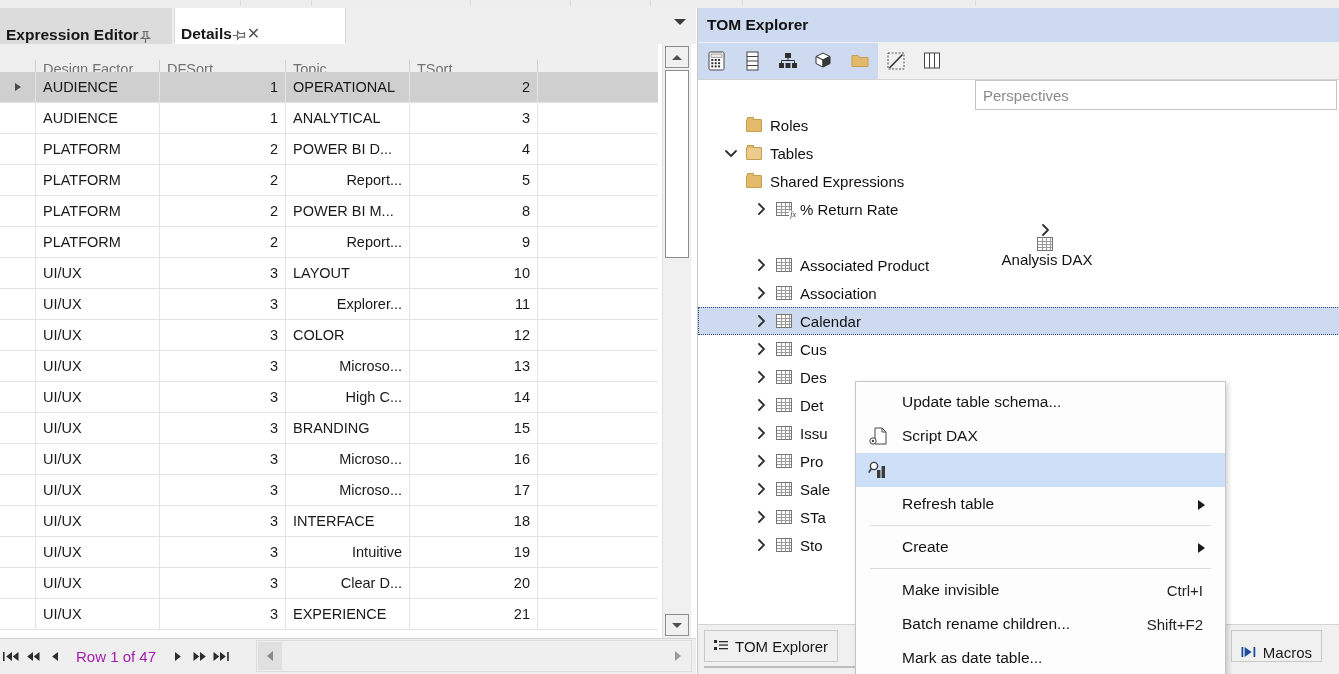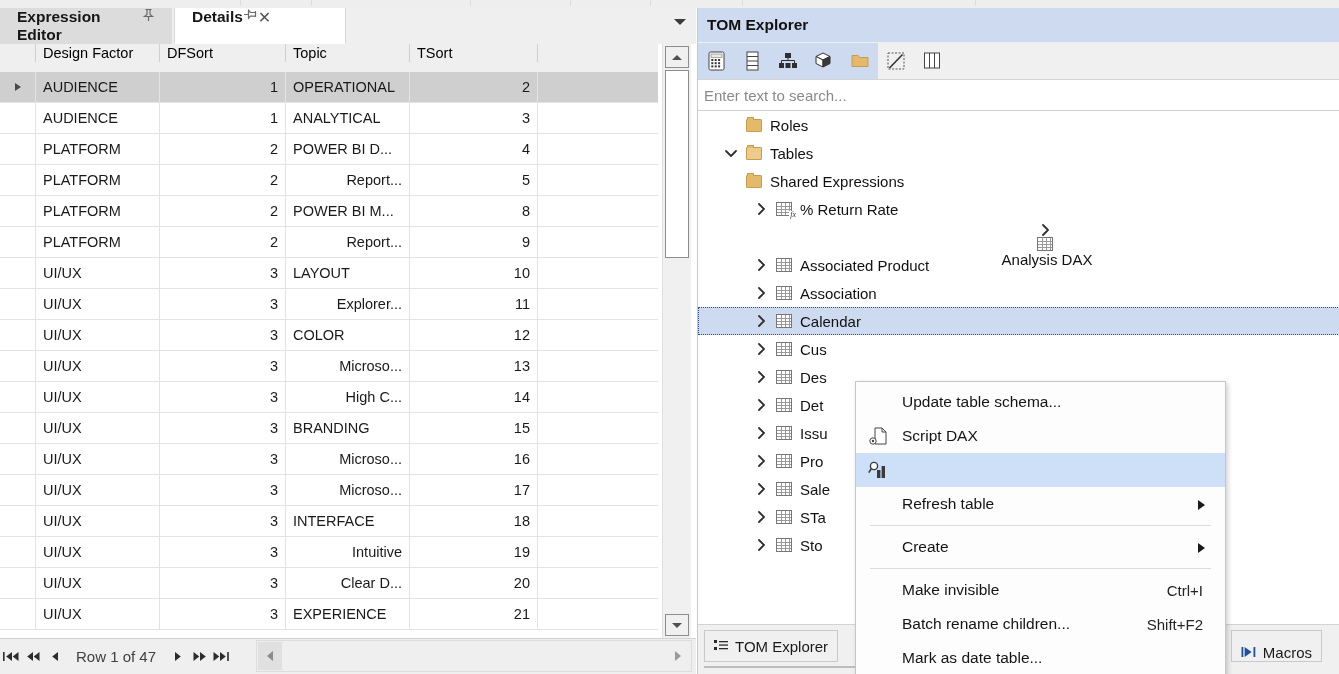--- a/index.html
+++ b/index.html
@@ -13,37 +13,37 @@
 
   
   .top-strip{position:absolute;left:0;top:0;width:1339px;height:8px;background:#eeeeee;}
   .top-strip .sep{position:absolute;top:0;width:1px;height:6px;background:#dcdcdc;}
 
   
   .left-pane{position:absolute;left:0;top:8px;width:696px;height:666px;background:#ffffff;}
 
   .tabstrip{position:absolute;left:0;top:0;width:696px;height:36px;background:#efefef;
             border-bottom:1px solid #d7d7d7;}
-  .tab{position:absolute;top:0;height:36px;display:flex;align-items:flex-start;
-       box-sizing:border-box;padding:0 17px;font-weight:bold;font-size:15.5px;}
+  .tab{position:absolute;top:0;height:36px;display:flex;align-items:flex-end;
+       box-sizing:border-box;padding:0 6px;font-weight:bold;font-size:15.5px;}
   .tab.inactive{left:0;width:172px;background:#dcdcdc;color:#161616;}
   .tab.active{left:174px;width:172px;background:#ffffff;color:#161616;
               border-left:1px solid #d7d7d7;border-right:1px solid #d7d7d7;
               border-bottom:1px solid #ffffff;}
   .tab .ticon{font-weight:normal;color:#6a6a6a;display:inline-flex;align-items:center;}
   .tabcaret{position:absolute;right:10px;top:11px;width:0;height:0;
             border-left:6px solid transparent;border-right:6px solid transparent;
             border-top:6px solid #3c3c3c;}
 
   
   .grid{position:absolute;left:0;top:36px;width:696px;height:594px;background:#fff;}
   .grid-head{position:absolute;left:0;top:0;height:34px;width:658px;
              background:#efefef;border-bottom:1px solid #cfcfcf;box-sizing:border-box;}
-  .hcell{position:absolute;top:0;height:18px;display:flex;align-items:center;
-         color:#000000;font-size:14.5px;box-sizing:border-box;
+  .hcell{position:absolute;top:16px;height:18px;display:flex;align-items:center;
+         color:#737373;font-size:14.5px;box-sizing:border-box;
          border-right:1px solid #cfcfcf;padding:0 7px;}
   .rowsbox{position:absolute;left:0;top:28px;width:658px;height:560px;overflow:hidden;}
   .grow{position:relative;height:31px;box-sizing:border-box;border-bottom:1px solid #e3e3e3;}
   .grow.sel{background:#cfcfcf;}
   .gcell{position:absolute;top:0;height:30px;display:flex;align-items:center;
          box-sizing:border-box;border-right:1px solid #e3e3e3;padding:0 7px;font-size:14.5px;}
   .c-ind{left:0;width:36px;border-right:1px solid #e3e3e3;justify-content:center;}
   .c-df {left:36px;width:124px;}
   .c-dfs{left:160px;width:126px;justify-content:flex-end;}
   .c-top{left:286px;width:124px;}
@@ -66,21 +66,21 @@
   .tri-dn{width:0;height:0;border-left:5px solid transparent;border-right:5px solid transparent;
           border-top:5px solid #505050;}
   .sbthumb{position:absolute;left:2px;top:26px;width:24px;height:188px;background:#ffffff;
            border:1px solid #8d8d8d;box-sizing:border-box;}
 
   
   .statusbar{position:absolute;left:0;top:630px;width:696px;height:36px;background:#efefef;
              border-top:1px solid #d2d2d2;box-sizing:border-box;display:flex;align-items:center;}
   .navbtn{display:flex;align-items:center;justify-content:center;width:22px;height:24px;
           color:#2d2d2d;font-size:12px;}
-  .rowlabel{font-size:15px;color:#404040;padding:0 10px;white-space:nowrap;}
+  .rowlabel{font-size:15px;color:#a21caf;padding:0 10px;white-space:nowrap;}
   .hsb{position:absolute;left:256px;top:632px;width:436px;height:32px;background:#efefef;
        border:1px solid #dcdcdc;box-sizing:border-box;}
   .hsbbtn{position:absolute;top:1px;width:24px;height:28px;display:flex;align-items:center;justify-content:center;}
   .hsbleft{left:1px;background:#e0e0e0;}
   .hsbright{right:1px;}
   .tri-l{width:0;height:0;border-top:5px solid transparent;border-bottom:5px solid transparent;
          border-right:6px solid #8a8a8a;}
   .tri-r{width:0;height:0;border-top:5px solid transparent;border-bottom:5px solid transparent;
          border-left:6px solid #9a9a9a;}
 
@@ -485,21 +485,20 @@
       </div>
       <div class="tbtn">
         <svg width="20" height="19" viewBox="0 0 20 19">
             <rect x="2.5" y="2" width="15" height="15" fill="#fff" stroke="#444"></rect>
             <path d="M7.5 2v15M12.5 2v15" stroke="#444"></path>
           </svg>
       </div>
       <div class="perspectives">Perspectives</div>
     </div>
 
-    <div class="searchbox">Enter text to search...</div>
 
     <div class="tree" id="tom-tree">
         <div class="tnode" style="padding-left: 22px;">
           <div class="tchev"></div>
           <div class="ticonbox">
             <span class="folder"></span>
           </div>
           <div class="tlabel">Roles</div>
         </div>
         <div class="tnode" style="padding-left: 22px;">

